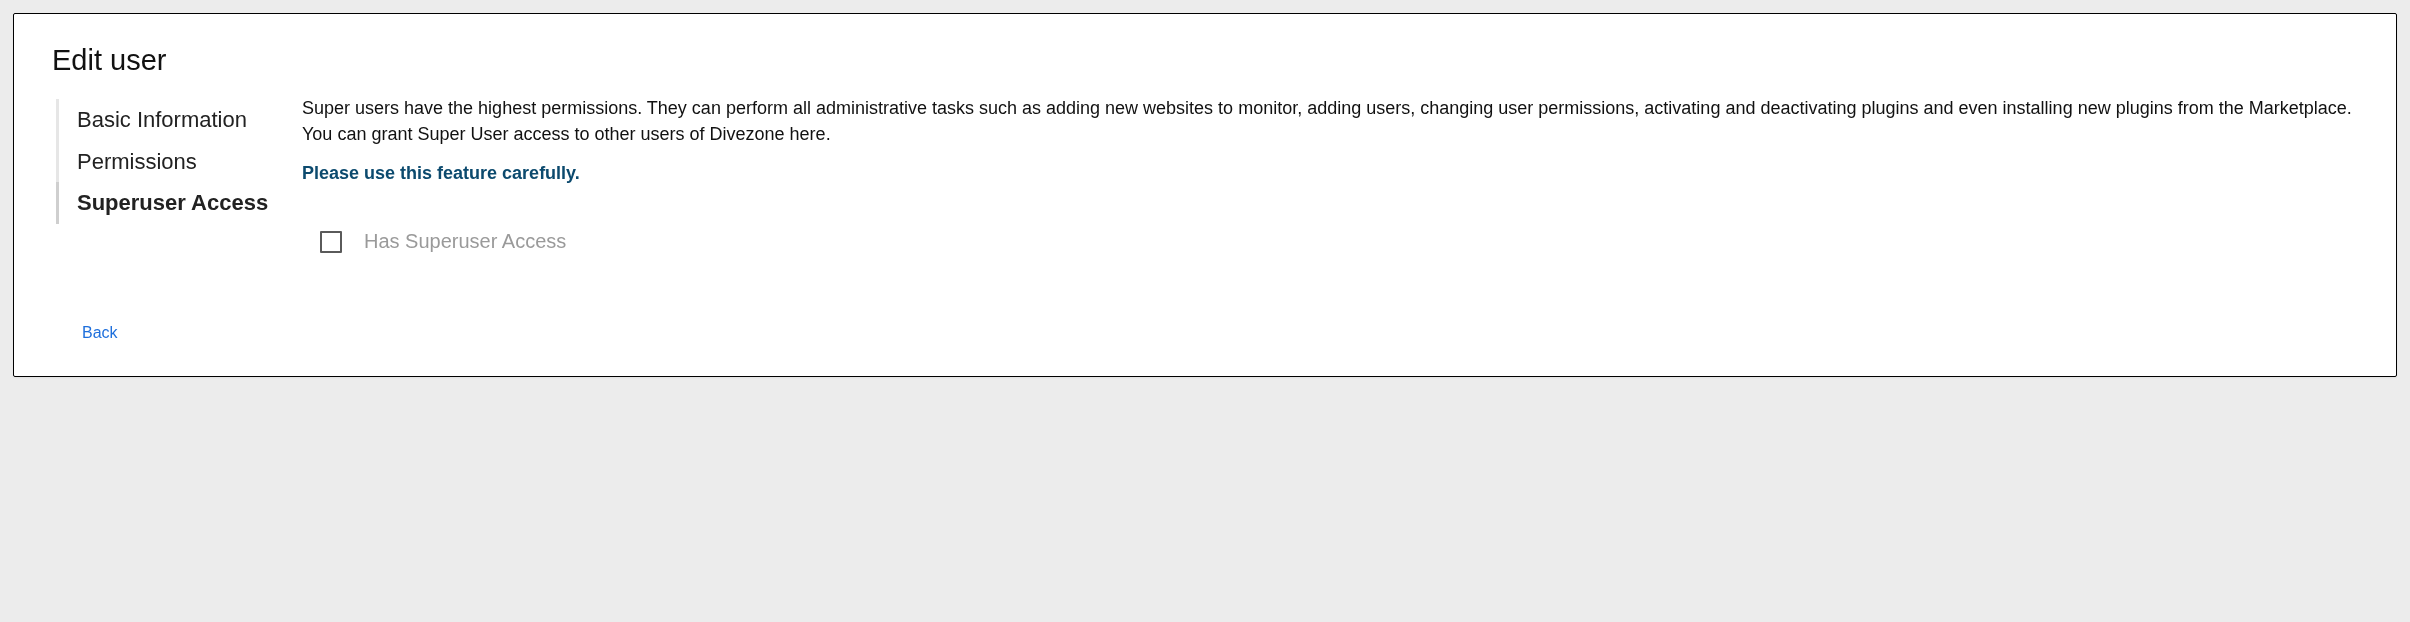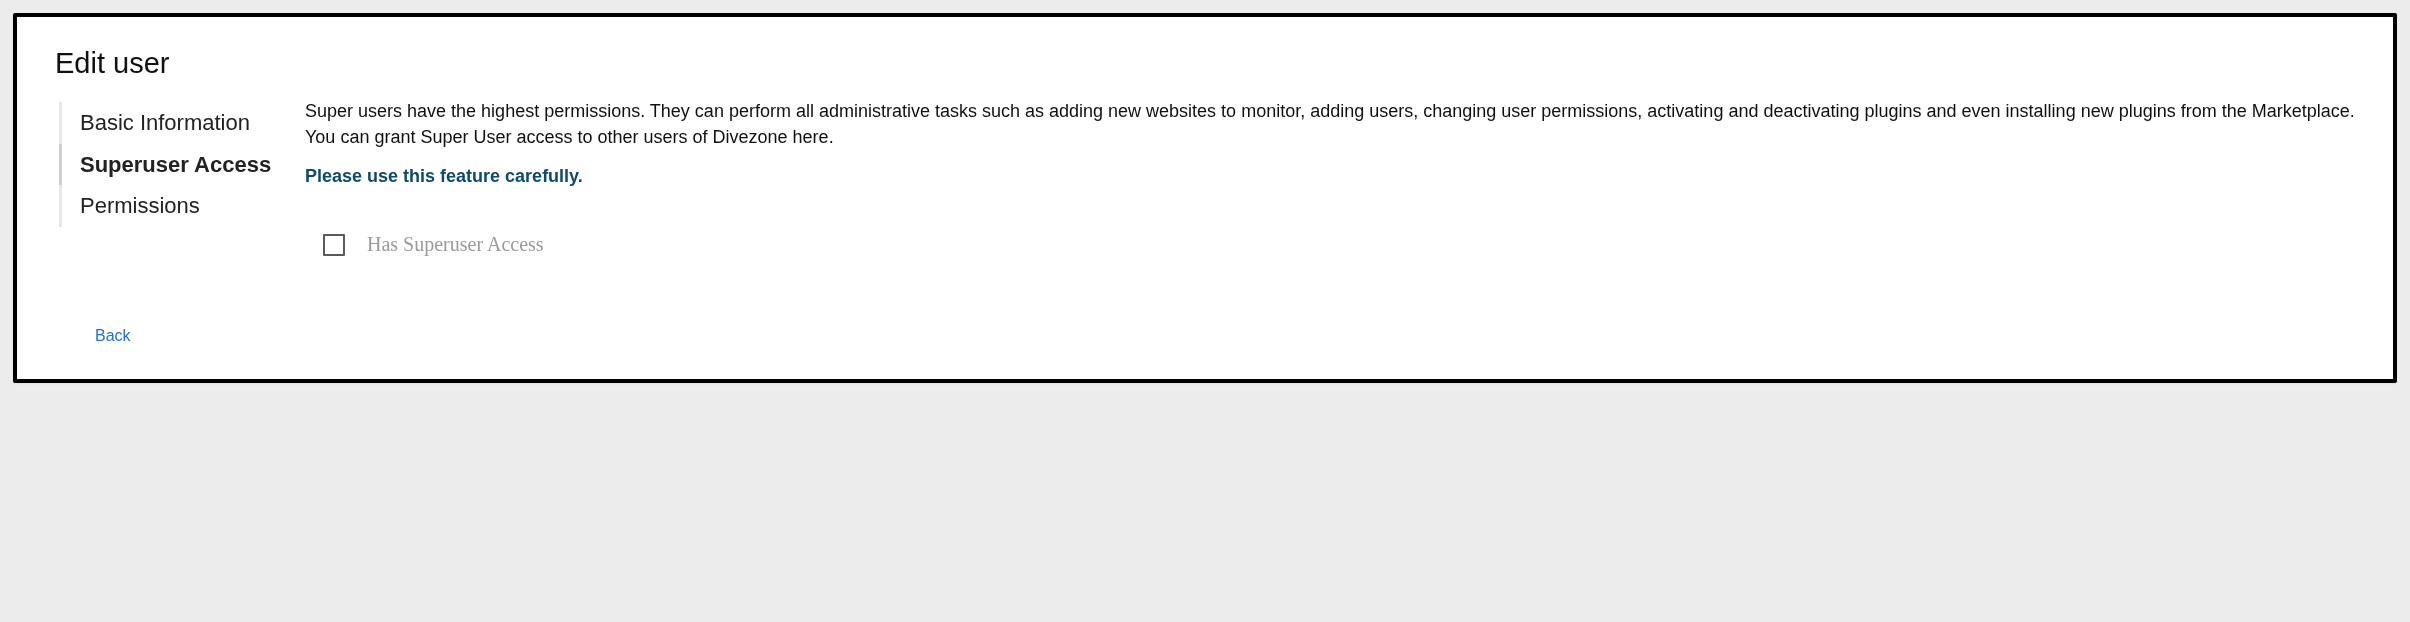--- a/index.html
+++ b/index.html
@@ -3,21 +3,21 @@
   <meta charset="utf-8">
   <style>
     * { margin: 0; padding: 0; box-sizing: border-box; }
     body {
       font-family: -apple-system, BlinkMacSystemFont, "Segoe UI", Helvetica, Arial, sans-serif;
       background: #ececec;
       padding: 13px;
     }
     .card {
       background: #fff;
-      border: 4px solid #000000;
+      border: 1px solid #000000;
       border-radius: 2px;
       box-shadow: 0 1px 2px rgba(0,0,0,0.05);
       padding: 30px 28px 34px 28px;
       width: 100%;
     }
     .page-title {
       font-size: 29px;
       font-weight: 400;
       color: #111;
       margin-bottom: 18px;
@@ -44,21 +44,21 @@
     .tab.active {
       font-weight: 700;
       border-left-color: #cfcfcf;
     }
     .back-link {
       display: inline-block;
       margin-top: 100px;
       color: #1e6fdc;
       font-size: 16px;
       cursor: pointer;
-      margin-left: 36px;
+      margin-left: 26px;
       text-align: right;
     }
     .content { flex: 1; }
     .desc {
       font-size: 18px;
       color: #111;
       line-height: 1.45;
       margin-bottom: 16px;
     }
     .warn {
@@ -78,35 +78,34 @@
       height: 22px;
       border: 2px solid #5a5a5a;
       border-radius: 1px;
       background: #fff;
       display: inline-block;
       cursor: pointer;
     }
     .chk-lbl {
       font-size: 20px;
       color: #9a9a9a;
-      font-family: Liberation Serif, serif;
     }
   </style>
 </head>
 <body>
 
 <div class="card">
   <h1 class="page-title">Edit user</h1>
 
   <div class="row">
 
     <div class="sidebar">
       <div class="tab">Basic Information</div>
+      <div class="tab">Permissions</div>
       <div class="tab active">Superuser Access</div>
-      <div class="tab">Permissions</div>
       <a class="back-link">Back</a>
     </div>
 
     <div class="content">
       <p class="desc">Super users have the highest permissions. They can perform all administrative tasks such as adding new websites to monitor, adding users, changing user permissions, activating and deactivating plugins and even installing new plugins from the Marketplace. You can grant Super User access to other users of Divezone here.</p>
       <p class="warn">Please use this feature carefully.</p>
 
       <div class="chk-row">
         <span class="chk"></span>
         <span class="chk-lbl">Has Superuser Access</span>

